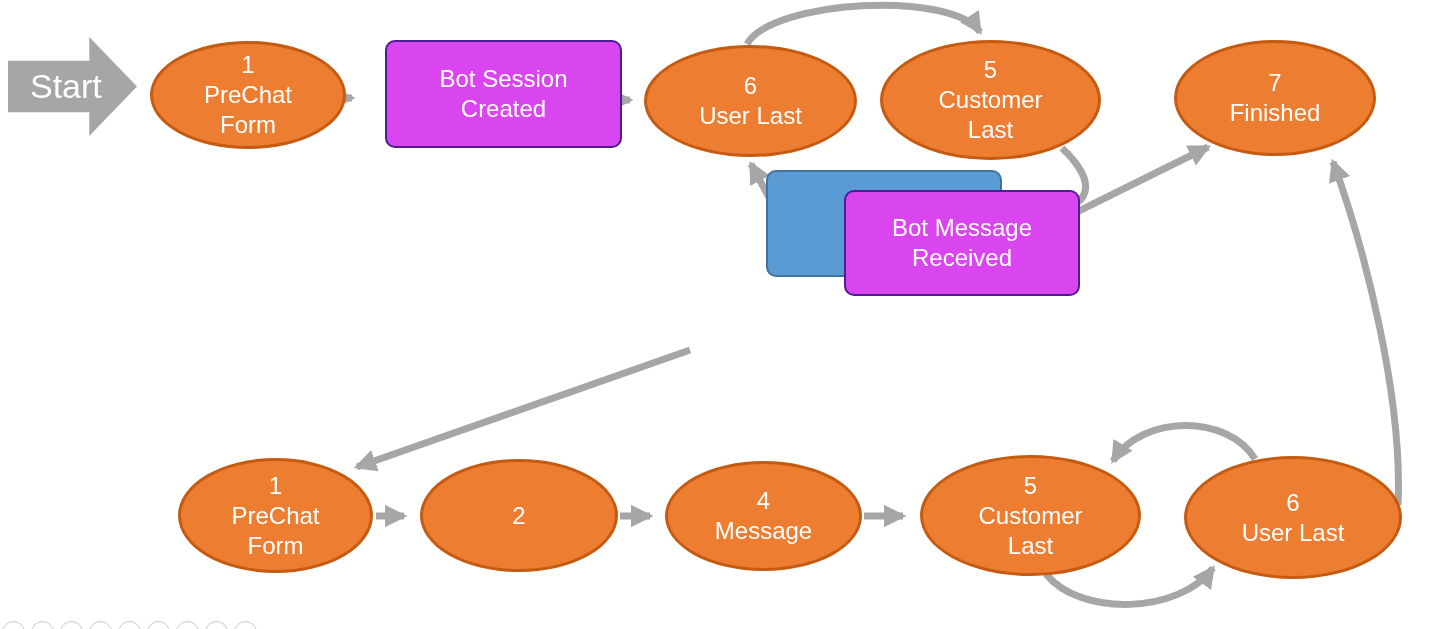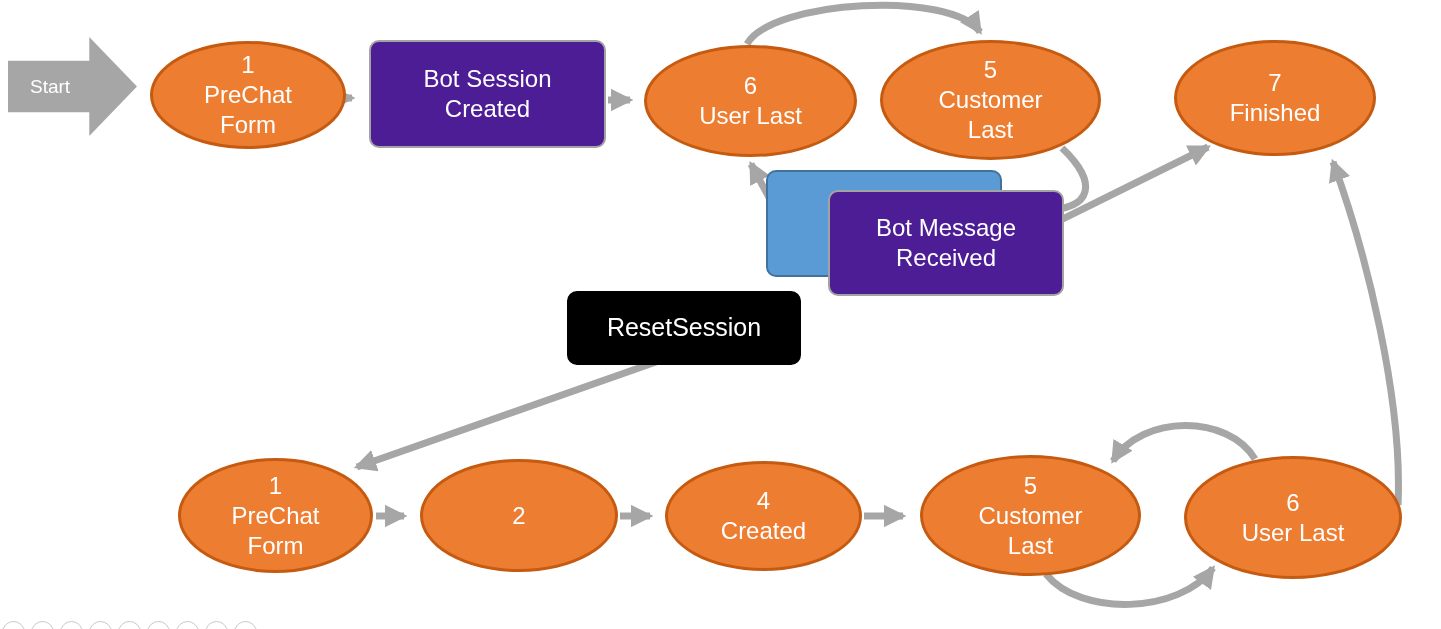--- a/index.html
+++ b/index.html
@@ -32,22 +32,23 @@
     background: #ED7D31;
     border: 3px solid #C55A11;
     border-radius: 50%;
   }
   .ellipse .lbl { width: 130px; margin: 0 auto; }
 
   .box {
     border-radius: 10px;
   }
   .box.blue {
-    background: #4c1d95;
-    border: 2px solid #a3a3a3;
+    background: #d946ef;
+    border: 2px solid #4c1d95;
+    margin-left: 16px;
   }
   .box.lightblue {
     background: #5B9BD5;
     border: 2px solid #41719C;
   }
   .box.black {
     background: #000000;
     border: 2px solid #000000;
     font-size: 25px;
   }
@@ -58,21 +59,21 @@
   .start-arrow {
     position: absolute;
     left: 8px; top: 37px;
     width: 129px; height: 99px;
     background: #A6A6A6;
     clip-path: polygon(0 24%, 63% 24%, 63% 0, 100% 50%, 63% 100%, 63% 76%, 0 76%);
     z-index: 2;
     display: flex;
     align-items: center;
     color: #ffffff;
-    font-size: 19px;
+    font-size: 34px;
     padding-left: 22px;
   }
 
   .dots {
     position: absolute;
     left: 2px;
     bottom: -15px;
     display: flex;
     gap: 6px;
     z-index: 3;
@@ -147,41 +148,38 @@
       <div class="lbl">Finished</div>
     </div>
   </div>
 
   <div class="shape box lightblue" style="left:766px;top:170px;width:236px;height:107px"></div>
 
   <div class="shape box blue" style="left:828px;top:190px;width:236px;height:106px">
     <div class="boxlbl w190">Bot Message Received</div>
   </div>
 
-  <div class="shape box black" style="left:567px;top:291px;width:234px;height:74px">
-    <div class="boxlbl">ResetSession</div>
-  </div>
 
   <div class="shape ellipse" style="left:178px;top:458px;width:195px;height:115px">
     <div>
       <div>1</div>
       <div class="lbl">PreChat Form</div>
     </div>
   </div>
 
   <div class="shape ellipse" style="left:420px;top:459px;width:198px;height:113px">
     <div>
       <div>2</div>
     </div>
   </div>
 
   <div class="shape ellipse" style="left:665px;top:461px;width:197px;height:110px">
     <div>
       <div>4</div>
-      <div class="lbl">Created</div>
+      <div class="lbl">Message</div>
     </div>
   </div>
 
   <div class="shape ellipse" style="left:920px;top:455px;width:221px;height:121px">
     <div>
       <div>5</div>
       <div class="lbl">Customer Last</div>
     </div>
   </div>
 

